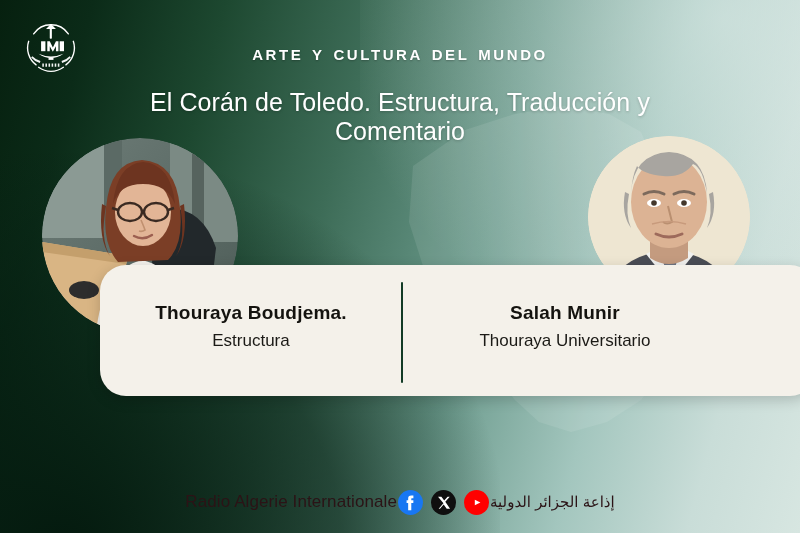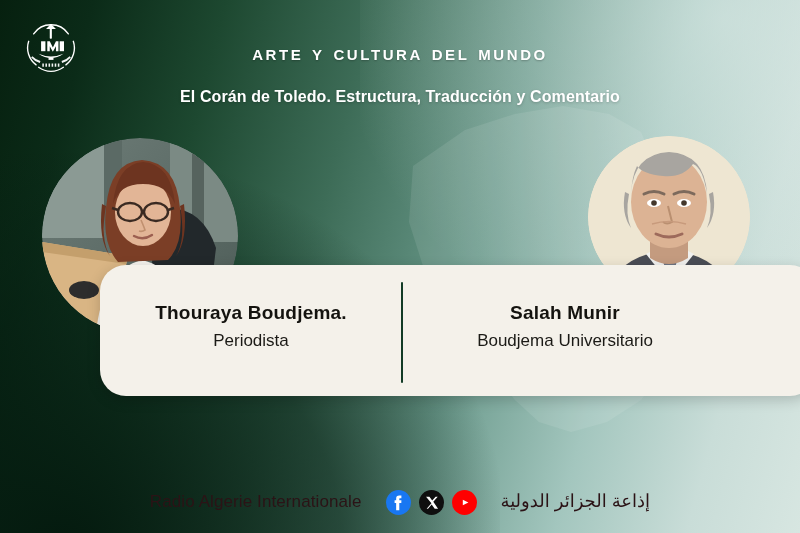--- a/index.html
+++ b/index.html
@@ -75,22 +75,22 @@
     text-transform: lowercase;
     text-shadow: 0 1px 2px rgba(0,0,0,0.25);
   }
   .headline {
     position: absolute;
     left: 110px;
     right: 110px;
     top: 88px;
     text-align: center;
     color: #ffffff;
-    font-size: 16px;
-    font-weight: 700;
+    font-size: 25px;
+    font-weight: 400;
     line-height: 1.16;
     letter-spacing: 0.1px;
     text-shadow: 0 1px 3px rgba(0,0,0,0.22);
   }
 
   
   .card {
     position: absolute;
     left: 100px;
     top: 265px;
@@ -154,32 +154,32 @@
 
   
   .footer {
     position: absolute;
     left: 0; right: 0;
     bottom: 14px;
     height: 34px;
     display: flex;
     align-items: center;
     justify-content: center;
-    gap: 24px;
+    gap: 1px;
   }
   .footer-latin {
     color: #2b1316;
     font-size: 17px;
     font-weight: 400;
     letter-spacing: 0.1px;
     white-space: nowrap;
   }
   .footer-arabic {
     color: #2b1316;
-    font-size: 18px;
+    font-size: 15px;
     font-weight: 400;
     direction: rtl;
     white-space: nowrap;
     line-height: 1;
     padding-bottom: 2px;
   }
   .social {
     display: flex;
     align-items: center;
     gap: 8px;
@@ -328,26 +328,26 @@
         <path d="M64 88 q17 -5 34 0" fill="none" stroke="#c79a7c" stroke-width="1.4"></path>
       </g>
     </svg>
   </div>
 
   <div class="card">
     <div class="card-divider"></div>
 
     <div class="speaker left">
       <div class="speaker-name">Thouraya Boudjema.</div>
-      <div class="speaker-role">Periodista</div>
+      <div class="speaker-role">Estructura</div>
     </div>
 
     <div class="speaker right">
       <div class="speaker-name">Salah Munir</div>
-      <div class="speaker-role">Boudjema Universitario</div>
+      <div class="speaker-role">Thouraya Universitario</div>
     </div>
   </div>
 
   <div class="footer">
     <div class="footer-latin">Radio Algerie Internationale</div>
 
     <div class="social">
       <span class="social-icon">
         <svg viewBox="0 0 32 32" xmlns="http://www.w3.org/2000/svg">
           <circle cx="16" cy="16" r="16" fill="#1877f2"></circle>

